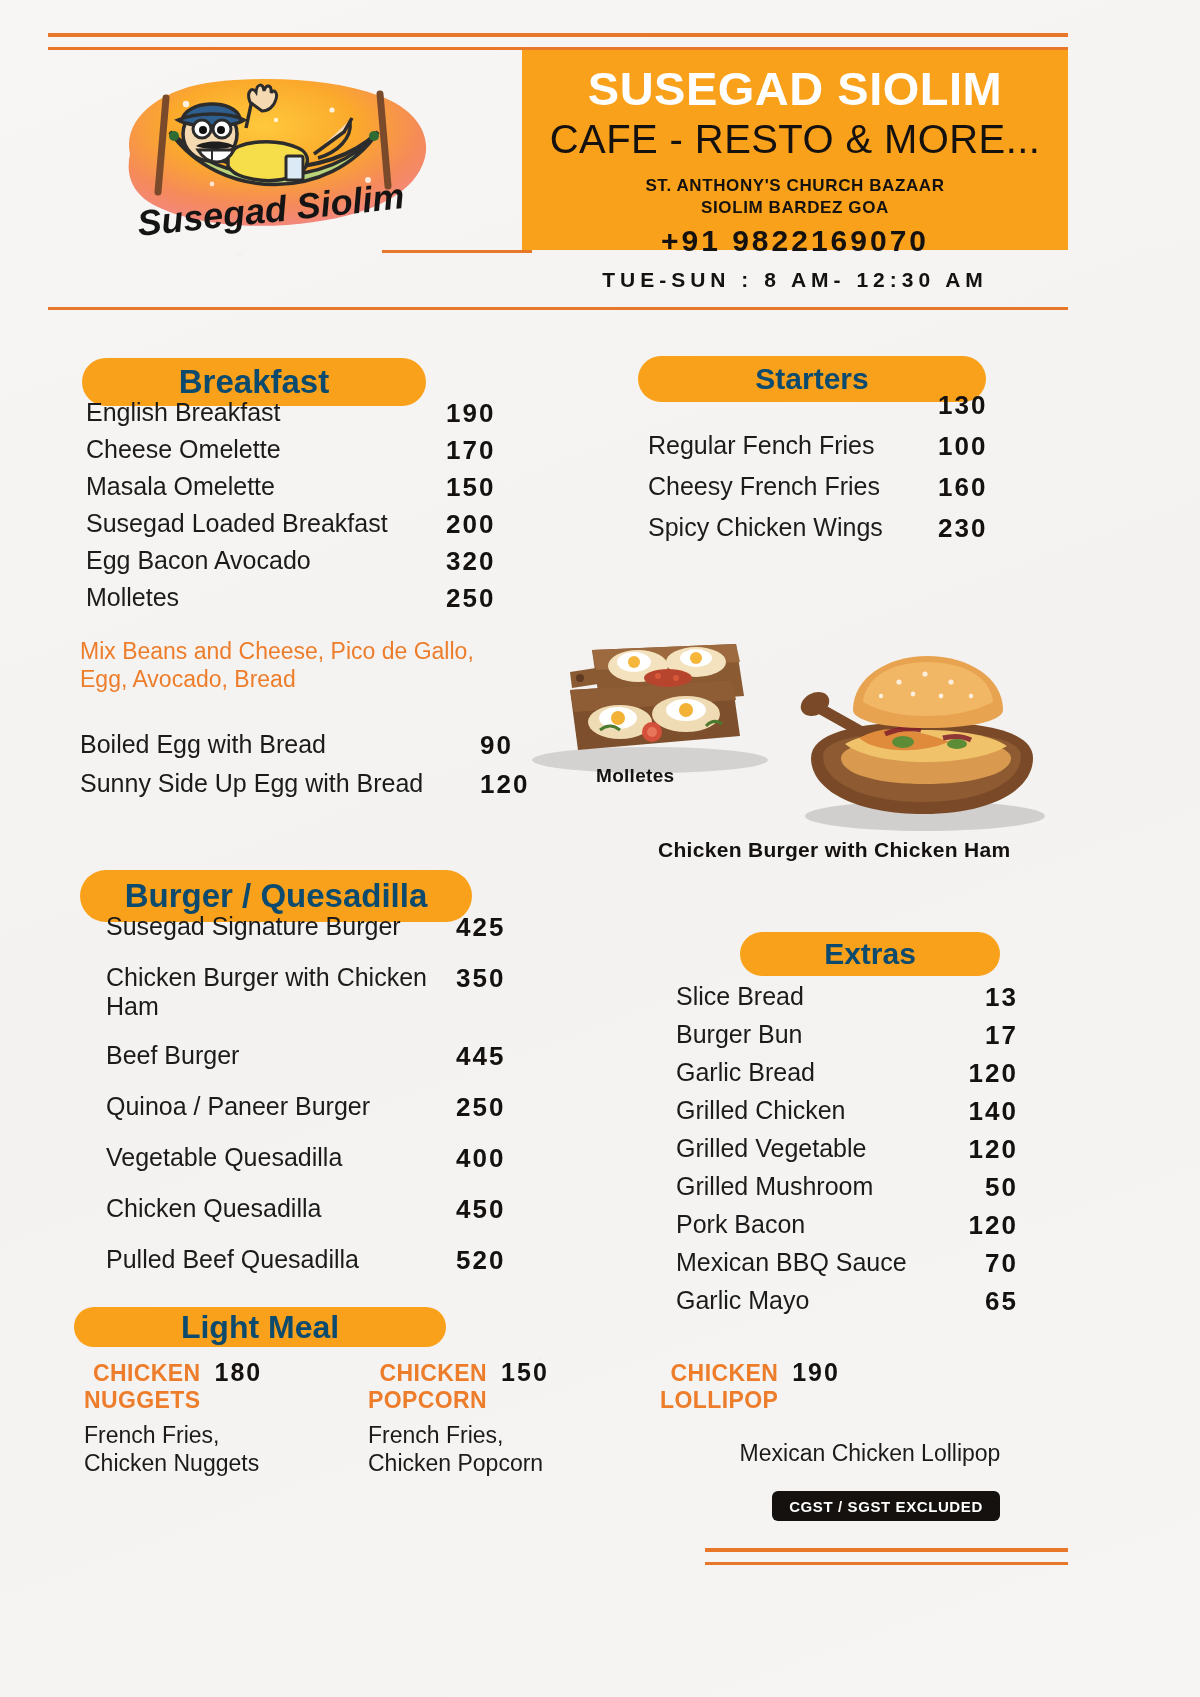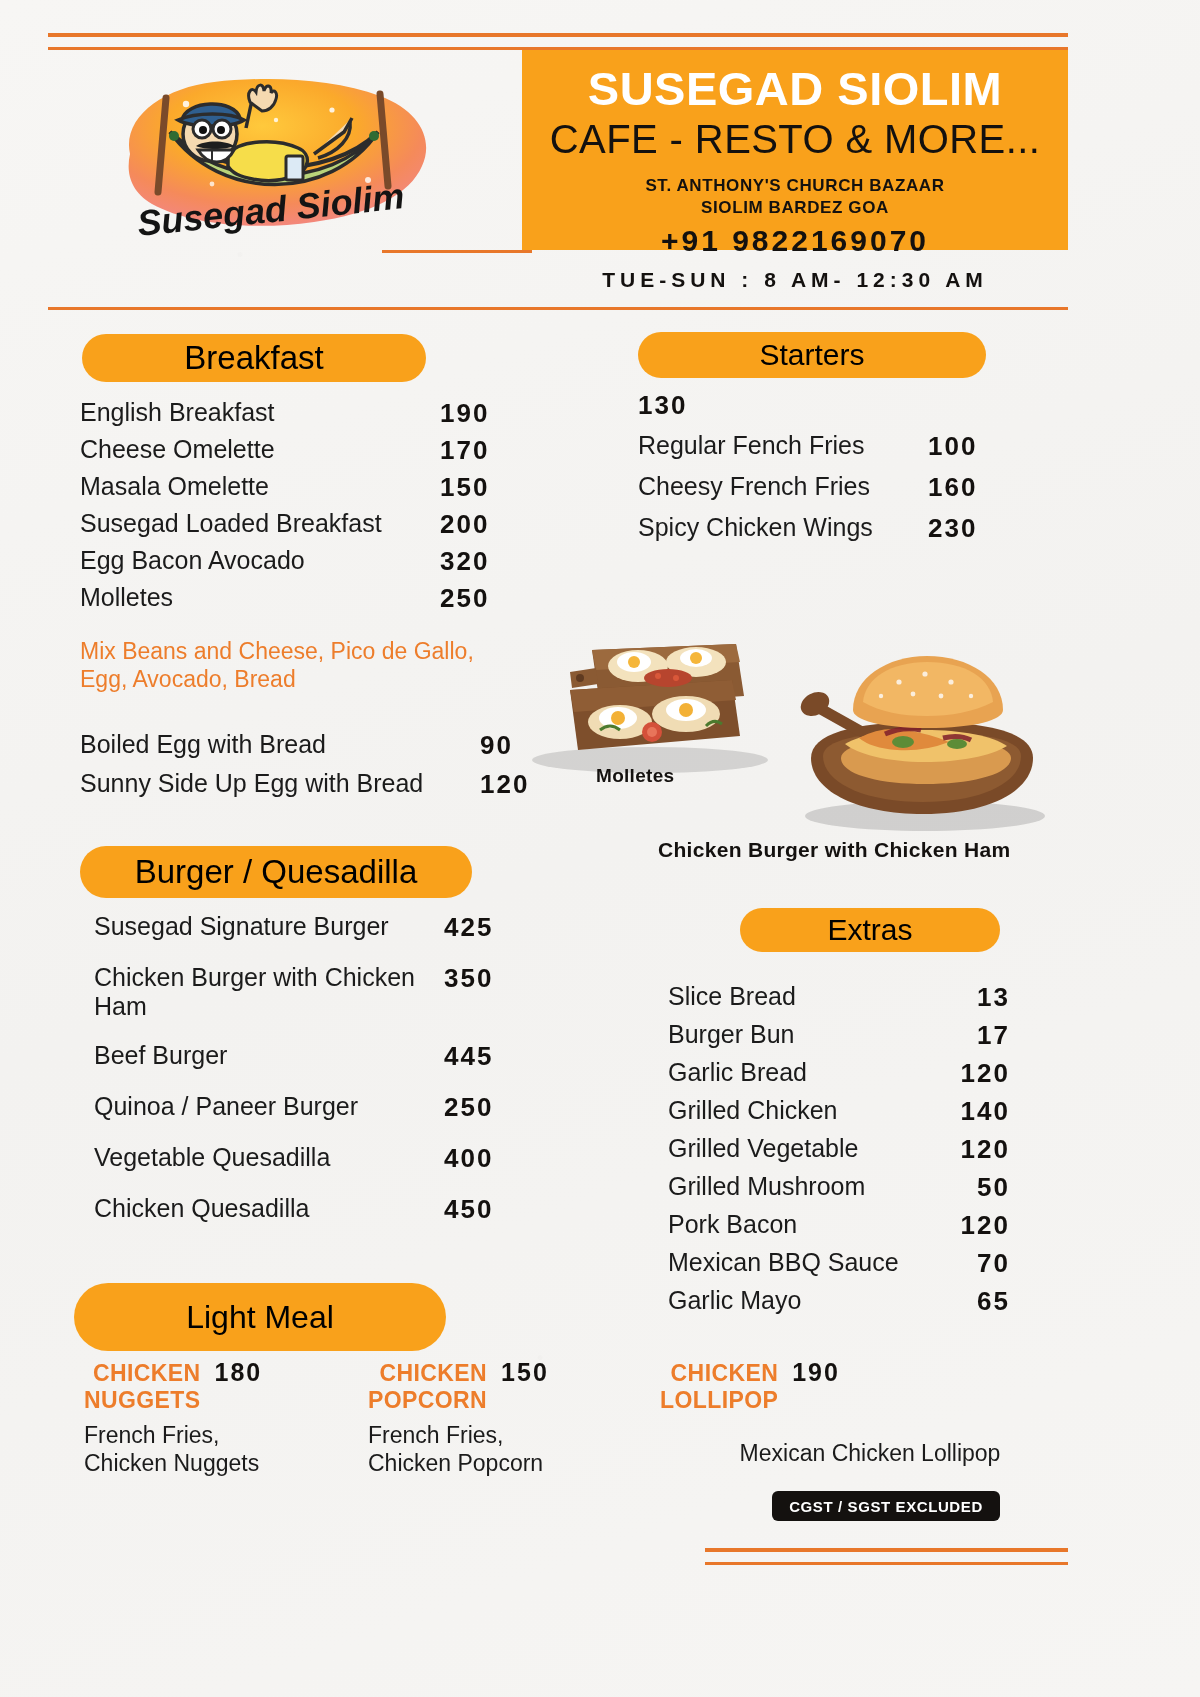--- a/index.html
+++ b/index.html
@@ -53,32 +53,32 @@
     text-align:center; font-size:21px; font-weight:bold; color:#14110f; letter-spacing:5px;
     white-space:nowrap;
   }
 
   
   .pill {
     position:absolute;
     background:#f9a11b;
     border-radius:40px;
     display:flex; align-items:center; justify-content:center;
-    color:#000000; font-weight:normal;
+    color:#0c4a6e; font-weight:bold;margin-top:24px;
   }
   #pill-breakfast { left:82px; top:334px; width:344px; height:48px; font-size:33px; }
   #pill-starters  { left:638px; top:332px; width:348px; height:46px; font-size:30px; }
   #pill-burger    { left:80px; top:846px; width:392px; height:52px; font-size:33px; }
   #pill-extras    { left:740px; top:908px; width:260px; height:44px; font-size:30px; }
-  #pill-light     { left:74px; top:1283px; width:372px; height:68px; font-size:32px; }
+  #pill-light     { left:74px; top:1283px; width:372px; height:40px; font-size:32px; }
 
   
   .col { position:absolute; }
   .row {
-    display:flex; align-items:flex-start; justify-content:flex-start;
+    display:flex; align-items:flex-start; justify-content:flex-end;
     width:100%;
   }
   .nm { font-size:25px; color:#1b1b1b; line-height:1.16; }
   .pr { font-size:26px; font-weight:bold; color:#14110f; letter-spacing:2px; white-space:nowrap; }
   .desc { font-size:23px; color:#ed7d2b; line-height:1.2; }
 
   
   #bk { left:80px; top:398px; width:462px; }
   #bk .row { margin-bottom:6px; }
   #bk .nm { width:360px; }
@@ -365,20 +365,24 @@
       <span class="pr">250</span>
     </div>
     <div class="row">
       <span class="nm">Vegetable Quesadilla</span>
       <span class="pr">400</span>
     </div>
     <div class="row">
       <span class="nm">Chicken Quesadilla</span>
       <span class="pr">450</span>
     </div>
+    <div class="row">
+      <span class="nm">Pulled Beef Quesadilla</span>
+      <span class="pr">520</span>
+    </div>
   </div>
 
   <div class="pill" id="pill-extras">Extras</div>
 
   <div class="col" id="ex">
     <div class="row">
       <span class="nm">Slice Bread</span>
       <span class="pr">13</span>
     </div>
     <div class="row">

